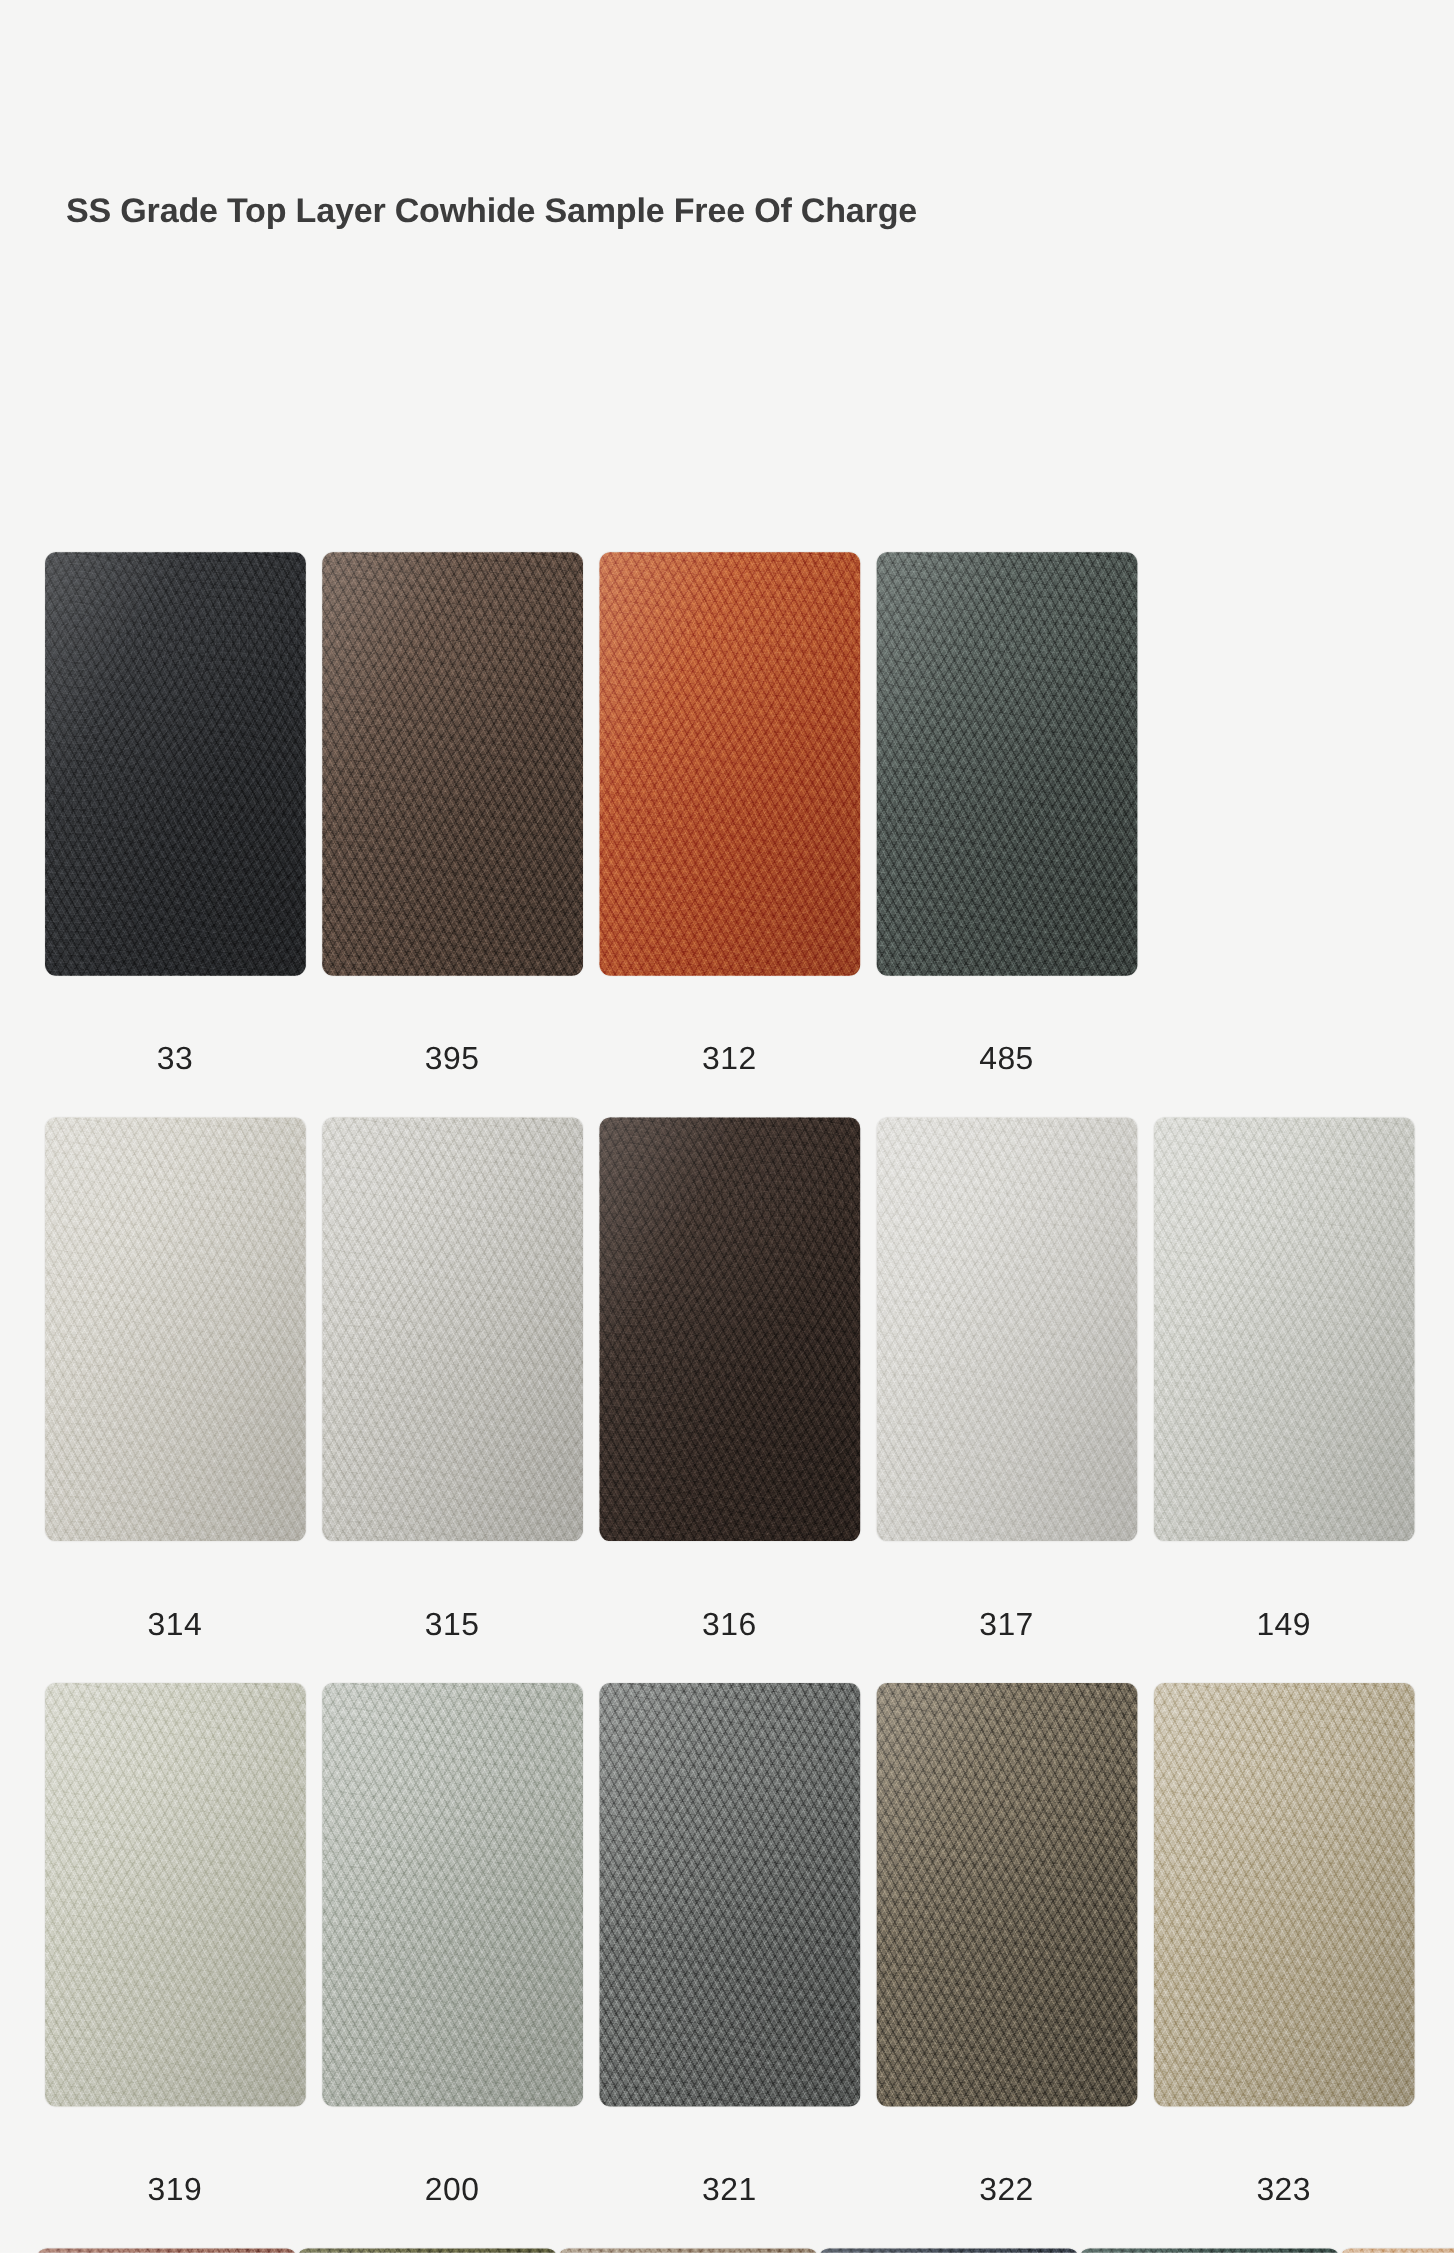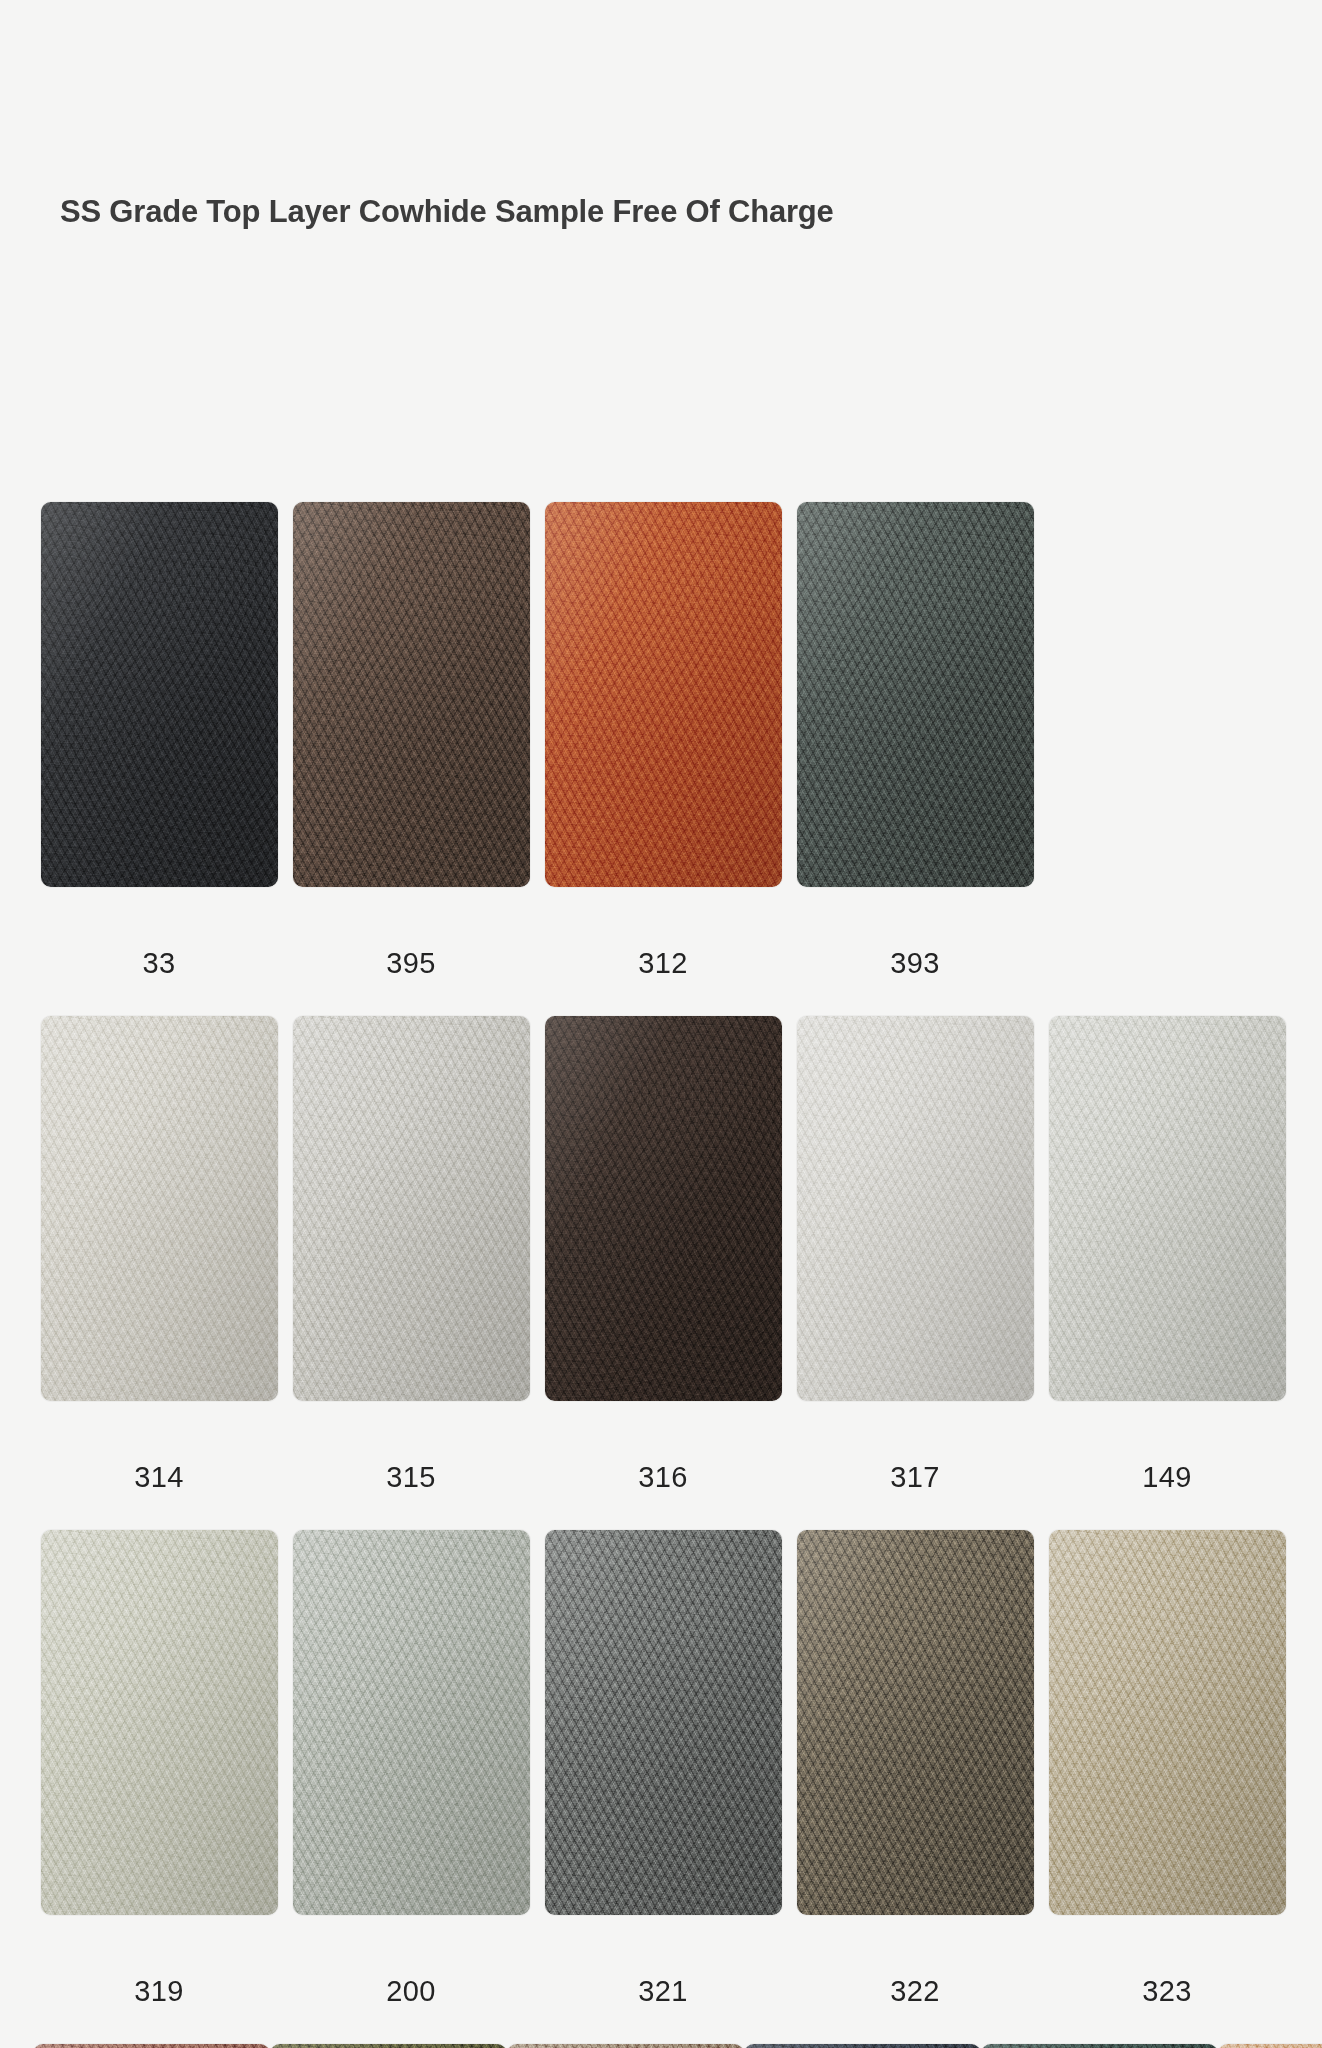--- a/index.html
+++ b/index.html
@@ -18,21 +18,21 @@
     width: 1322px;
     height: 2048px;
     position: relative;
     background: #f5f5f4;
     padding: 0;
   }
 
   .page-title {
     position: absolute;
     left: 60px;
-    top: 194px;
+    top: 174px;
     font-size: 31px;
     font-weight: bold;
     letter-spacing: -0.2px;
     color: #3c3c3c;
     white-space: nowrap;
   }
 
   .notice {
     position: absolute;
     left: 60px;
@@ -175,21 +175,21 @@
             <div class="sheen"></div>
           </div>
           <div class="label">312</div>
         </div>
         <div class="cell">
           <div class="swatch" style="background-color: rgb(78, 87, 83);">
             <div class="grain"></div>
             <div class="grain2"></div>
             <div class="sheen"></div>
           </div>
-          <div class="label">393</div>
+          <div class="label">485</div>
         </div>
       </div>
       <div class="row-gap"></div>
       <div class="row">
         <div class="cell">
           <div class="swatch" style="background-color: rgb(214, 212, 204);">
             <div class="grain"></div>
             <div class="grain2"></div>
             <div class="sheen"></div>
           </div>

